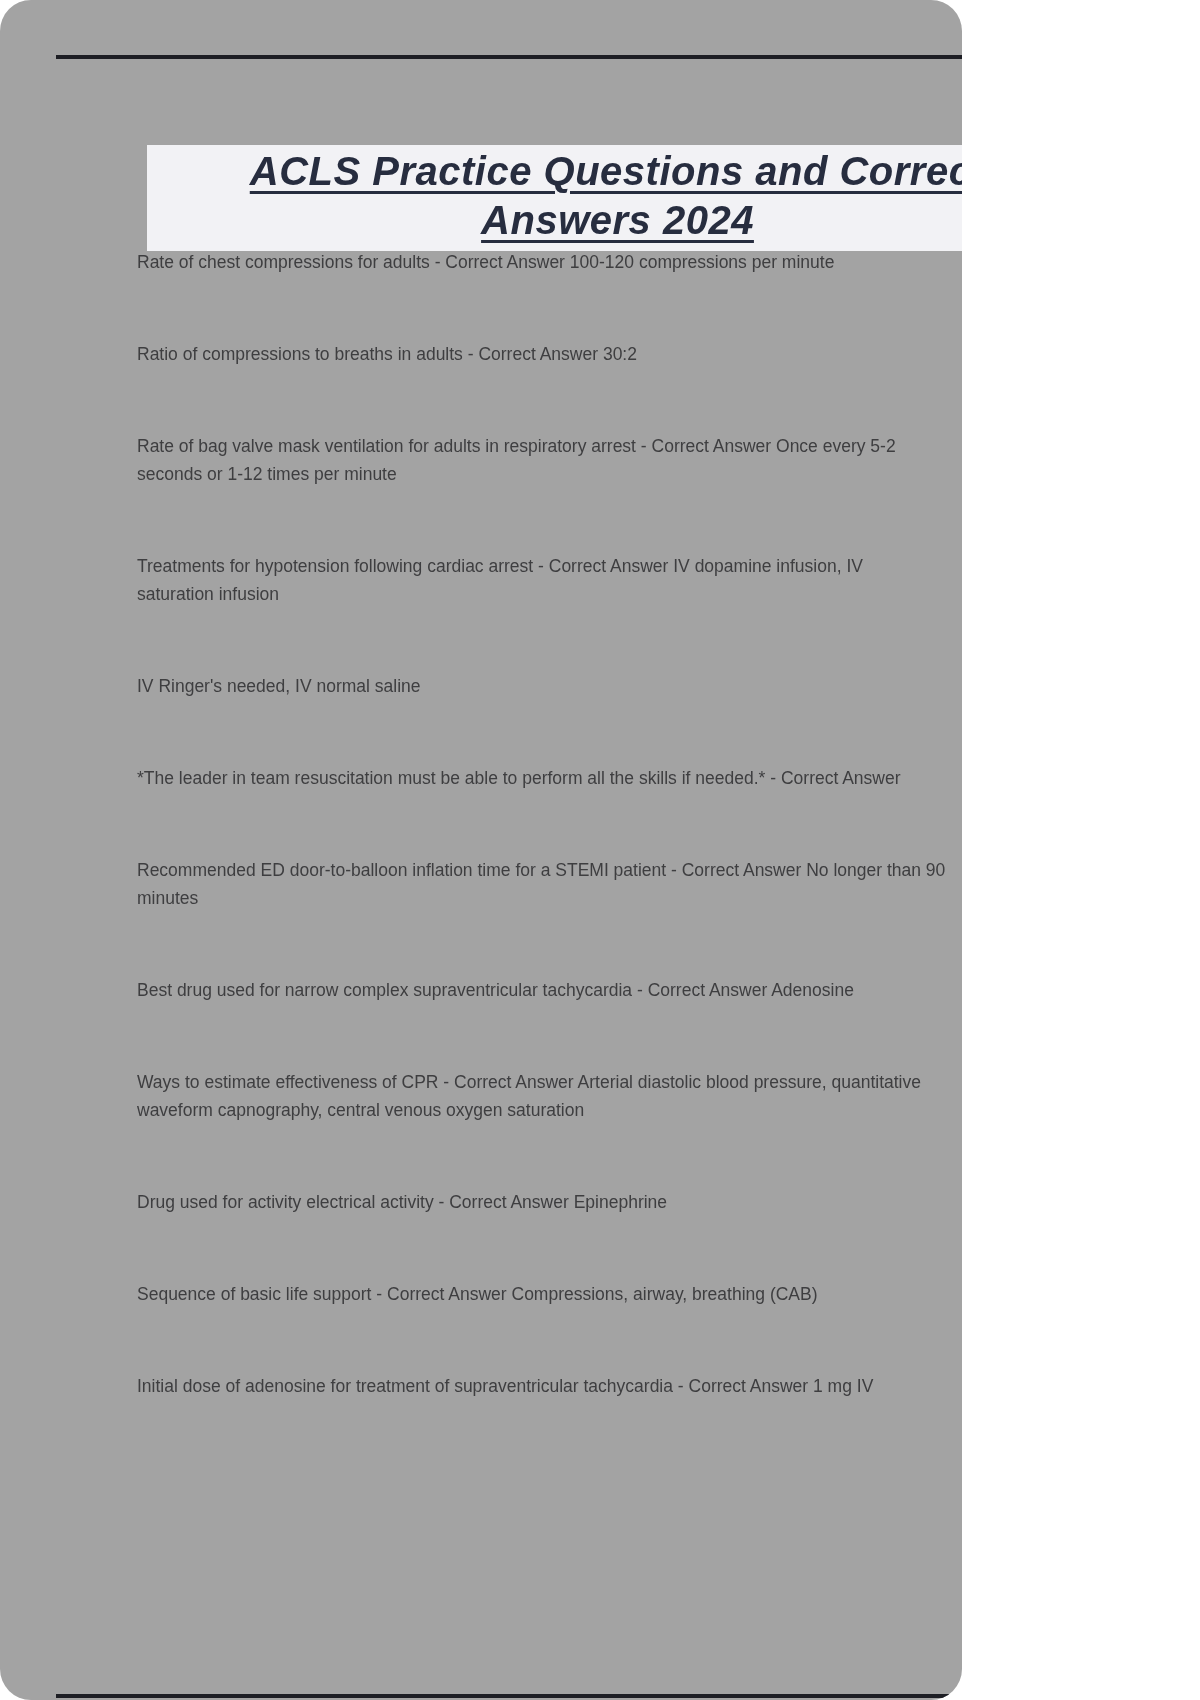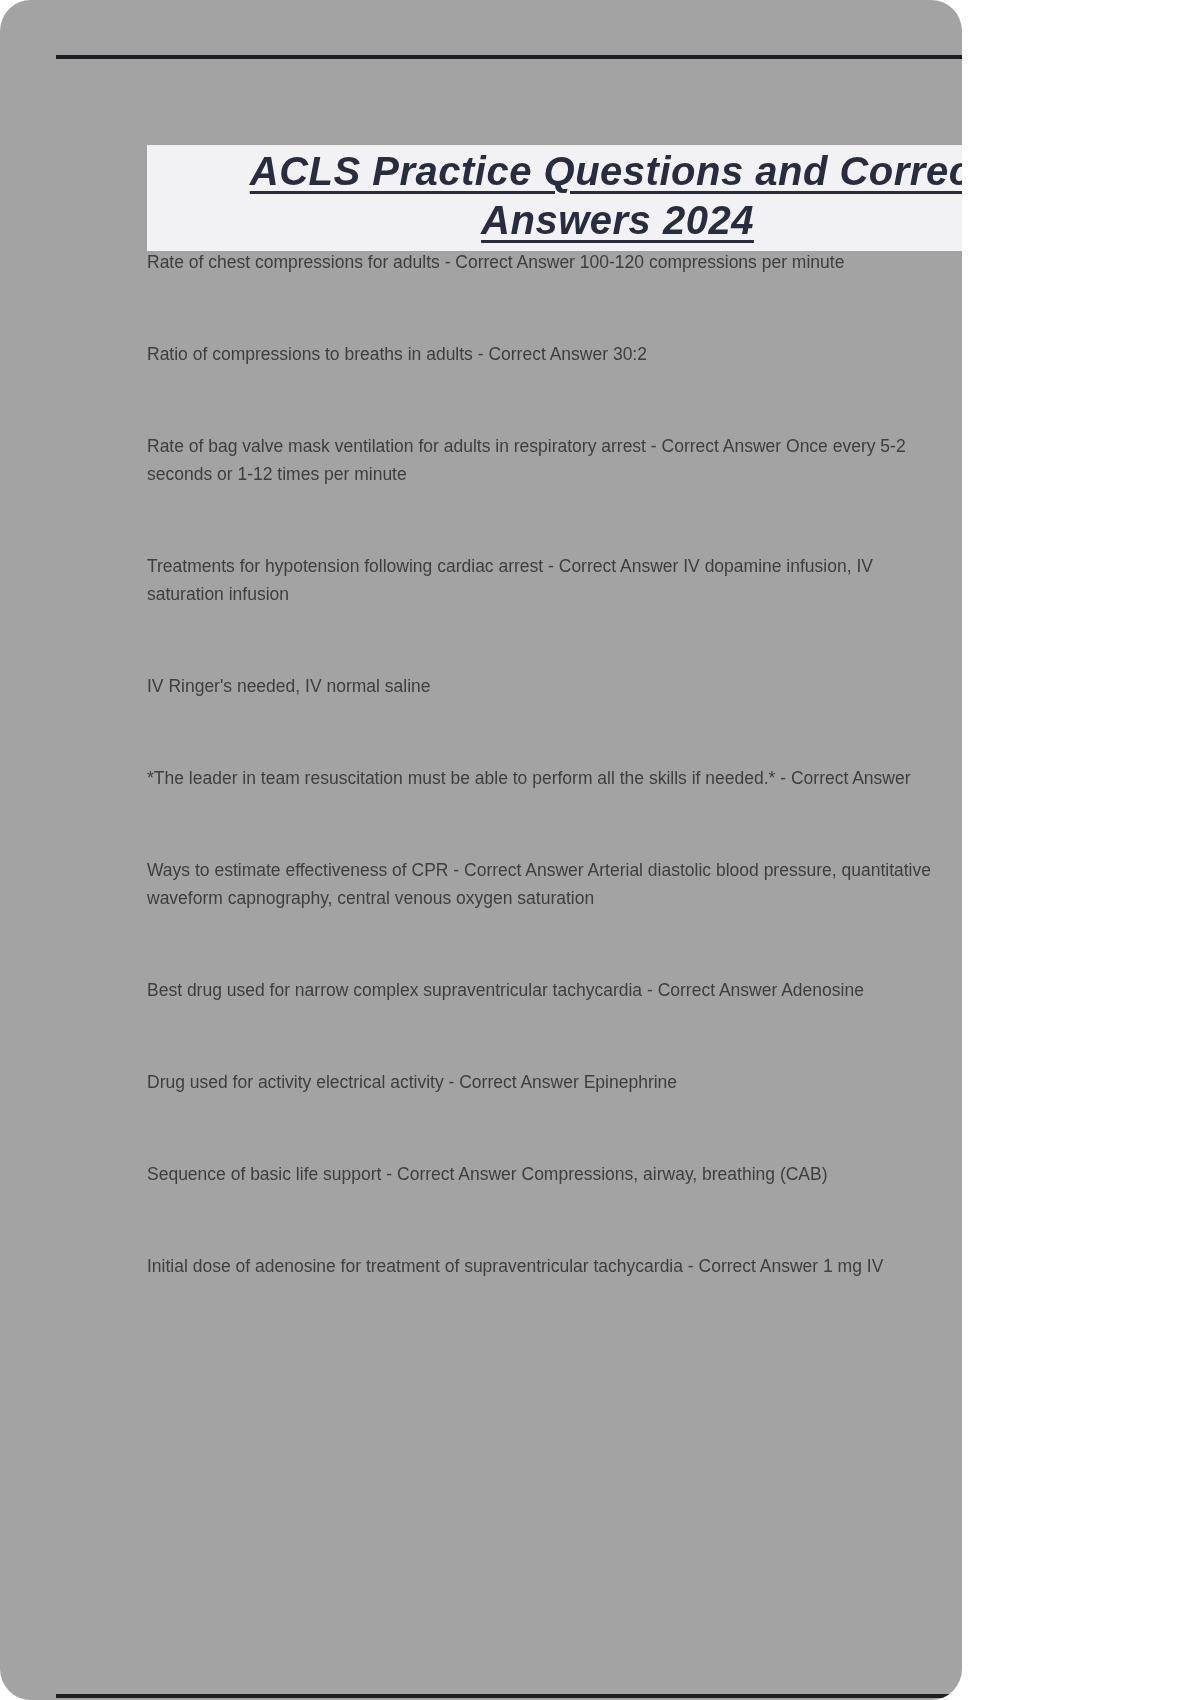--- a/index.html
+++ b/index.html
@@ -43,21 +43,21 @@
     color: #272d3f;
     text-decoration: underline;
     text-decoration-thickness: 3px;
     text-underline-offset: 6px;
     letter-spacing: 0.5px;
     white-space: nowrap;
   }
   .content {
     position: absolute;
     top: 248px;
-    left: 147px;
+    left: 137px;
     width: 1010px;
   }
   .qa-item {
     margin: 0 0 64px 0;
   }
   .qa-line {
     font-size: 17.5px;
     line-height: 28px;
     color: #3e3e40;
     white-space: nowrap;
@@ -89,25 +89,29 @@
         <div class="qa-line">Treatments for hypotension following cardiac arrest - Correct Answer IV dopamine infusion, IV</div>
         <div class="qa-line">saturation infusion</div>
       </div>
       <div class="qa-item">
         <div class="qa-line">IV Ringer's needed, IV normal saline</div>
       </div>
       <div class="qa-item">
         <div class="qa-line">*The leader in team resuscitation must be able to perform all the skills if needed.* - Correct Answer</div>
       </div>
       <div class="qa-item">
-        <div class="qa-line">Ways to estimate effectiveness of CPR - Correct Answer Arterial diastolic blood pressure, quantitative</div>
-        <div class="qa-line">waveform capnography, central venous oxygen saturation</div>
+        <div class="qa-line">Recommended ED door-to-balloon inflation time for a STEMI patient - Correct Answer No longer than 90</div>
+        <div class="qa-line">minutes</div>
       </div>
       <div class="qa-item">
         <div class="qa-line">Best drug used for narrow complex supraventricular tachycardia - Correct Answer Adenosine</div>
+      </div>
+      <div class="qa-item">
+        <div class="qa-line">Ways to estimate effectiveness of CPR - Correct Answer Arterial diastolic blood pressure, quantitative</div>
+        <div class="qa-line">waveform capnography, central venous oxygen saturation</div>
       </div>
       <div class="qa-item">
         <div class="qa-line">Drug used for activity electrical activity - Correct Answer Epinephrine</div>
       </div>
       <div class="qa-item">
         <div class="qa-line">Sequence of basic life support - Correct Answer Compressions, airway, breathing (CAB)</div>
       </div>
       <div class="qa-item">
         <div class="qa-line">Initial dose of adenosine for treatment of supraventricular tachycardia - Correct Answer 1 mg IV</div>
       </div>

